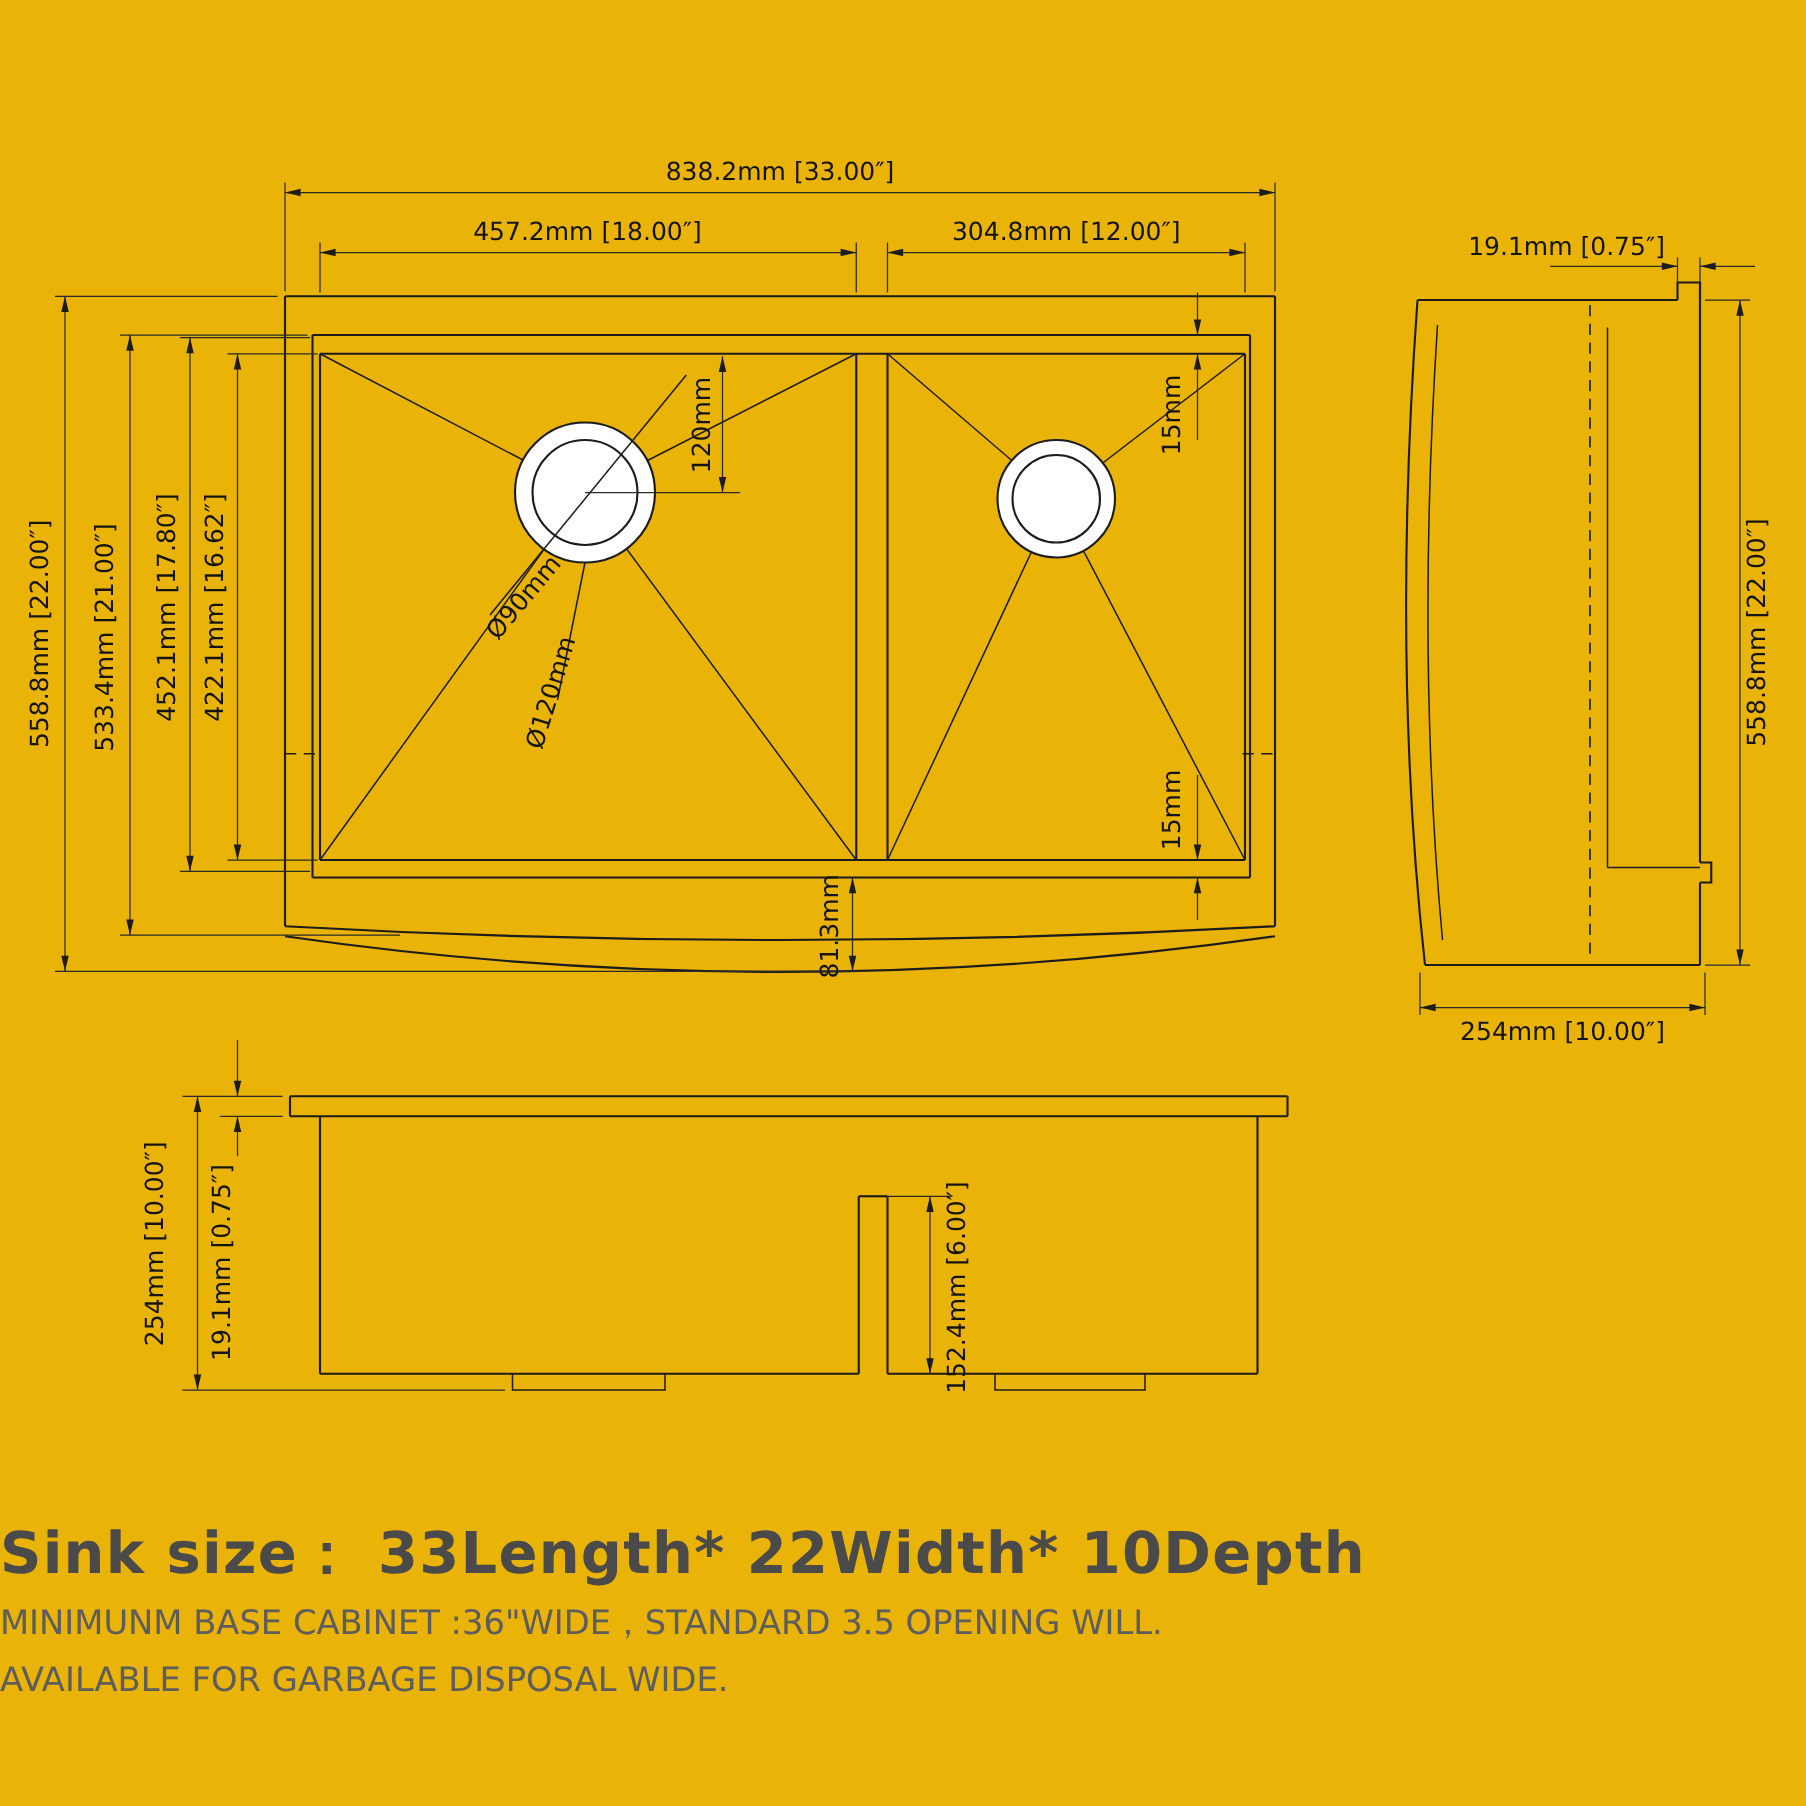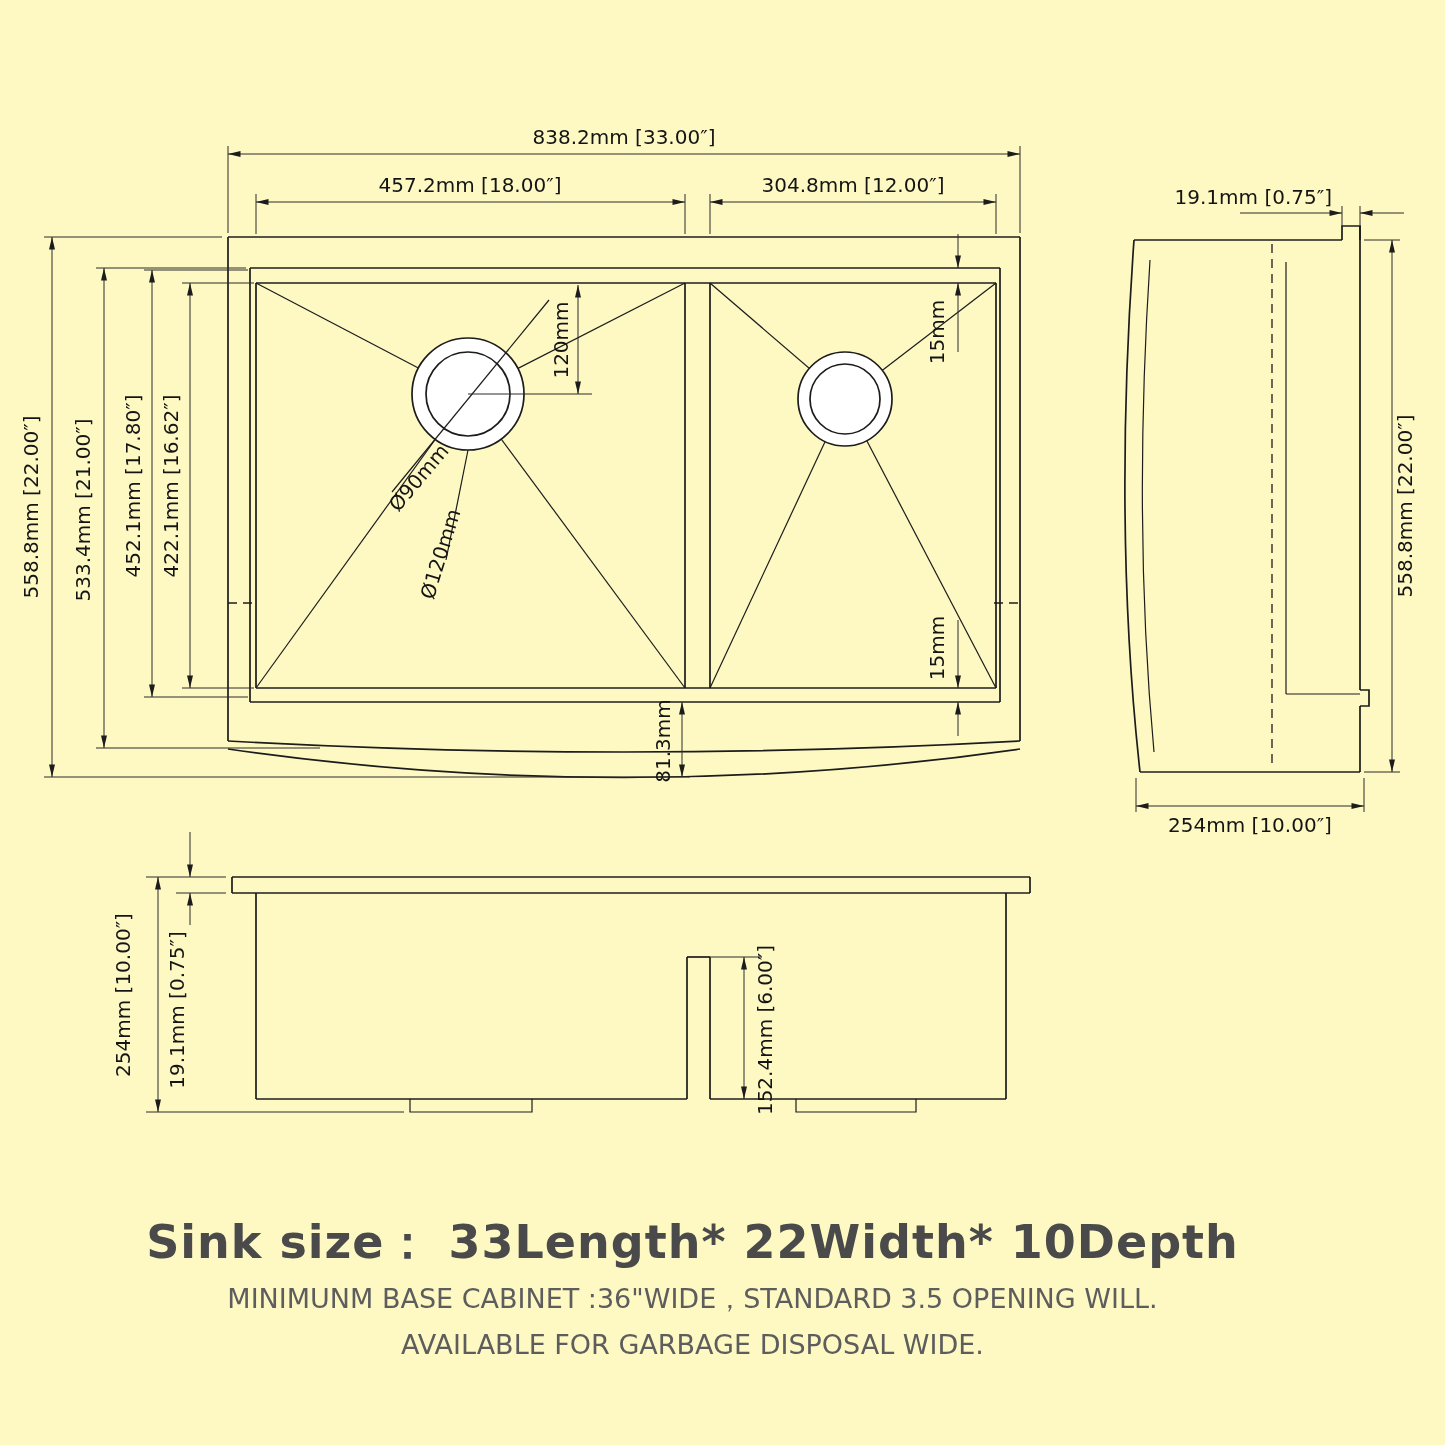--- a/index.html
+++ b/index.html
@@ -1,27 +1,27 @@
 <!DOCTYPE html>
 <html><head>
 <meta charset="utf-8">
 <style>
   html,body{margin:0;padding:0;background:#ffffff;}
-  .page{position:relative;width:1445px;height:1445px;background:#fef9c3;overflow:hidden;
+  .page{position:relative;width:1445px;height:1445px;background:#eab308;overflow:hidden;
         font-family:"DejaVu Sans",sans-serif;}
   svg{position:absolute;left:0;top:0;}
   
   .ol path,.ol line{fill:none;stroke:#1c1c1c;stroke-width:1.7;}
   .ol .thin{stroke-width:1.2;}
   .ol .dash{stroke-dasharray:9 6;stroke-width:1.3;}
   .ol circle{fill:#ffffff;stroke:#1c1c1c;stroke-width:1.7;}
   
   .dim path,.dim line{fill:none;stroke:#2a2a2a;stroke-width:1;}
   .dim text{font-size:20px;fill:#141414;}
-  .footer{position:absolute;left:0;top:1212px;width:1385px;text-align:center;}
+  .footer{position:absolute;left:0;top:1212px;width:1385px;text-align:left;}
   .title{font-size:46px;font-weight:700;color:#4a4a4a;letter-spacing:1px;}
   .sub{font-size:27px;color:#5d5d5d;line-height:42px;margin-top:4px;}
   .sub:first-of-type{margin-top:26px;}
 </style>
 </head>
 <body>
 
 <div class="page">
 
 <svg width="1445" height="1180" viewBox="0 0 1445 1180">

